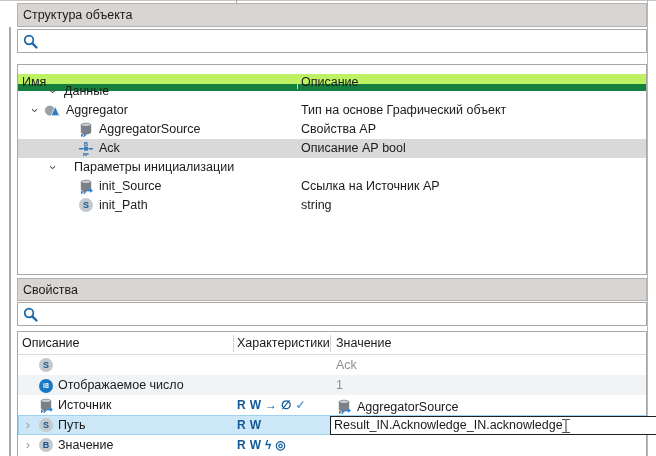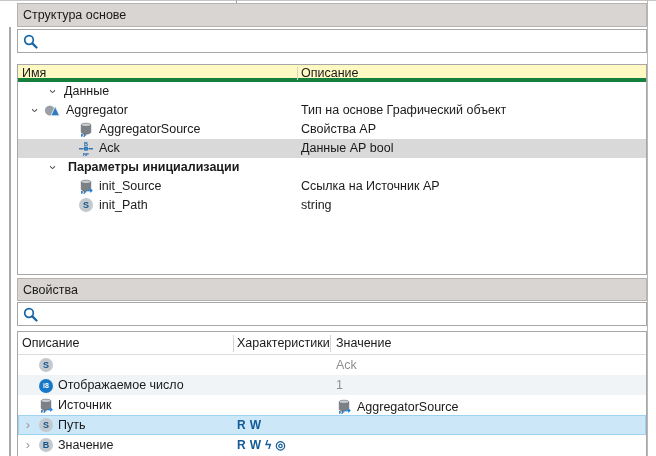--- a/index.html
+++ b/index.html
@@ -19,22 +19,22 @@
   .hdr-props { top:278px; height:23px; }
 
   .search-box { left:17px; width:630px; height:24px; background:#fff; border:1px solid #a7a7a7; }
   .search-structure { top:29px; }
   .search-props { top:302px; }
   .search-box svg { position:absolute; left:5px; top:4px; }
   .search-box input { position:absolute; left:25px; top:1px; width:598px; height:20px;
     border:none; outline:none; font:inherit; background:transparent; }
 
   .tree-box { left:17px; top:64px; width:630px; height:211px; background:#fff; border:1px solid #a7a7a7; }
-  .tree-header { position:absolute; left:0; top:0; width:628px; height:17px;
-    background:#fef9c3; border-bottom:4px solid #15803d; }
+  .tree-header { position:absolute; left:0; top:9px; width:628px; height:17px;
+    background:#bef264; border-bottom:7px solid #15803d; }
   .tree-header .th { position:absolute; top:0; line-height:17px; color:#1a1a1a; }
   .th-name { left:4px; }
   .th-desc { left:283px; }
   .th-divider { position:absolute; left:279px; top:2px; width:1px; height:13px; background:#d4d4d4; }
   .tree-rows { position:absolute; left:0; top:17px; width:628px; }
   .trow { position:relative; height:19px; }
   .trow.sel { background:#d9d9d9; }
   .trow .chev, .prow .chev { position:absolute; top:0; width:12px; height:19px; line-height:18px;
     text-align:center; color:#4e4e4e; font-size:13px; cursor:default; }
   .chev.open { transform:rotate(90deg); }
@@ -79,21 +79,21 @@
 </head>
 <body>
 
 <div class="stage">
   <div class="abs top-hairline"></div>
   <div class="abs top-tick"></div>
   <div class="abs left-splitter"></div>
   <div class="abs right-border"></div>
 
   <div class="abs panel-header hdr-structure">
-    <span>Структура основе</span>
+    <span>Структура объекта</span>
   </div>
 
   <div class="abs search-box search-structure">
     <svg width="15" height="15" viewBox="0 0 16 16">
       <circle cx="6.4" cy="6.4" r="4.6" fill="none" stroke="#1565a7" stroke-width="1.8"></circle>
       <line x1="10" y1="10" x2="14.4" y2="14.4" stroke="#1565a7" stroke-width="2.4" stroke-linecap="round"></line>
     </svg>
     <input type="text" value="" style="">
   </div>
 
@@ -128,25 +128,25 @@
         </div>
         <div class="trow sel">
           <span class="ticon" style="left: 60px;"><svg width="16" height="16" viewBox="0 0 16 16">
               <text x="8" y="5.8" font-size="5.5" font-weight="bold" fill="#0f5fa8" text-anchor="middle" font-family="Liberation Sans, sans-serif">B</text>
               <rect x="1" y="8.2" width="4.6" height="1.2" fill="#0f5fa8"></rect>
               <rect x="10.4" y="8.2" width="4.6" height="1.2" fill="#0f5fa8"></rect>
               <rect x="6.4" y="7" width="3.2" height="3.2" fill="#3a87c8" stroke="#0f5fa8" stroke-width="0.6"></rect>
               <text x="8" y="15.6" font-size="4.2" font-weight="bold" fill="#0f5fa8" text-anchor="middle" font-family="Liberation Sans, sans-serif">RP</text>
             </svg></span>
           <span class="tlabel" style="left: 81px;">Ack</span>
-          <span class="tdesc">Данные АР bool</span>
+          <span class="tdesc">Описание АР bool</span>
         </div>
         <div class="trow">
           <span class="chev open" style="left: 28px;">›</span>
-          <span class="tlabel" style="left: 50px; font-weight: bold;">Параметры инициализации</span>
+          <span class="tlabel" style="left: 56px;">Параметры инициализации</span>
         </div>
         <div class="trow">
           <span class="ticon" style="left: 60px;"><svg width="16" height="16" viewBox="0 0 16 16">
               <path d="M3.2 3.8 v7.4 c0 1.1 2.15 1.9 4.8 1.9 s4.8 -0.8 4.8 -1.9 V3.8 Z" fill="#7b8187" stroke="#565b60" stroke-width="0.5"></path>
               <ellipse cx="8" cy="3.8" rx="4.8" ry="1.7" fill="#c9cdd1" stroke="#565b60" stroke-width="0.5"></ellipse>
               <path d="M9.8 12.6 h4.2 M12.2 10.9 l1.8 1.7 -1.8 1.7" stroke="#1e88e5" stroke-width="1.2" fill="none"></path>
               <text x="2.8" y="15.6" font-size="4.2" font-weight="bold" fill="#0f5fa8" font-family="Liberation Sans, sans-serif">RP</text>
             </svg></span>
           <span class="tlabel" style="left: 81px;">init_Source</span>
           <span class="tdesc">Ссылка на Источник АР</span>
@@ -190,20 +190,21 @@
           <span class="pvalue muted">1</span>
         </div>
         <div class="prow">
           <span class="picon"><svg width="16" height="16" viewBox="0 0 16 16">
               <path d="M3.2 3.8 v7.4 c0 1.1 2.15 1.9 4.8 1.9 s4.8 -0.8 4.8 -1.9 V3.8 Z" fill="#7b8187" stroke="#565b60" stroke-width="0.5"></path>
               <ellipse cx="8" cy="3.8" rx="4.8" ry="1.7" fill="#c9cdd1" stroke="#565b60" stroke-width="0.5"></ellipse>
               <path d="M9.8 12.6 h4.2 M12.2 10.9 l1.8 1.7 -1.8 1.7" stroke="#1e88e5" stroke-width="1.2" fill="none"></path>
               <text x="2.8" y="15.6" font-size="4.2" font-weight="bold" fill="#0f5fa8" font-family="Liberation Sans, sans-serif">RP</text>
             </svg></span>
           <span class="plabel">Источник</span>
+          <span class="pchars"><span class="char">R</span><span class="char">W</span><span class="char">→</span><span class="char">∅</span><span class="char lite">✓</span></span>
           <span class="pvalue"><span class="vicon"><svg width="16" height="16" viewBox="0 0 16 16">
                 <path d="M3.2 3.8 v7.4 c0 1.1 2.15 1.9 4.8 1.9 s4.8 -0.8 4.8 -1.9 V3.8 Z" fill="#7b8187" stroke="#565b60" stroke-width="0.5"></path>
                 <ellipse cx="8" cy="3.8" rx="4.8" ry="1.7" fill="#c9cdd1" stroke="#565b60" stroke-width="0.5"></ellipse>
                 <path d="M9.8 12.6 h4.2 M12.2 10.9 l1.8 1.7 -1.8 1.7" stroke="#1e88e5" stroke-width="1.2" fill="none"></path>
                 <text x="2.8" y="15.6" font-size="4.2" font-weight="bold" fill="#0f5fa8" font-family="Liberation Sans, sans-serif">RP</text>
               </svg></span>AggregatorSource</span>
         </div>
         <div class="prow psel">
           <span class="chev" style="left: 4px;">›</span>
           <span class="picon"><span class="badge grey">S</span></span>
@@ -212,13 +213,19 @@
         </div>
         <div class="prow">
           <span class="chev" style="left: 4px;">›</span>
           <span class="picon"><span class="badge grey">B</span></span>
           <span class="plabel">Значение</span>
           <span class="pchars"><span class="char">R</span><span class="char">W</span><span class="char">ϟ</span><span class="char">◎</span></span>
         </div>
       </div>
   </div>
 
+  <div class="abs path-editbox">
+    <span class="txt">Result_IN.Acknowledge_IN.acknowledge</span>
+    <svg width="10" height="16" viewBox="0 0 10 16">
+      <path d="M1.5 1.5 H4 M6 1.5 H8.5 M5 1.5 V14.5 M1.5 14.5 H4 M6 14.5 H8.5" stroke="#4a4a4a" stroke-width="1.1" fill="none" stroke-linecap="round"></path>
+    </svg>
+  </div>
 </div>
 
 </body></html>

